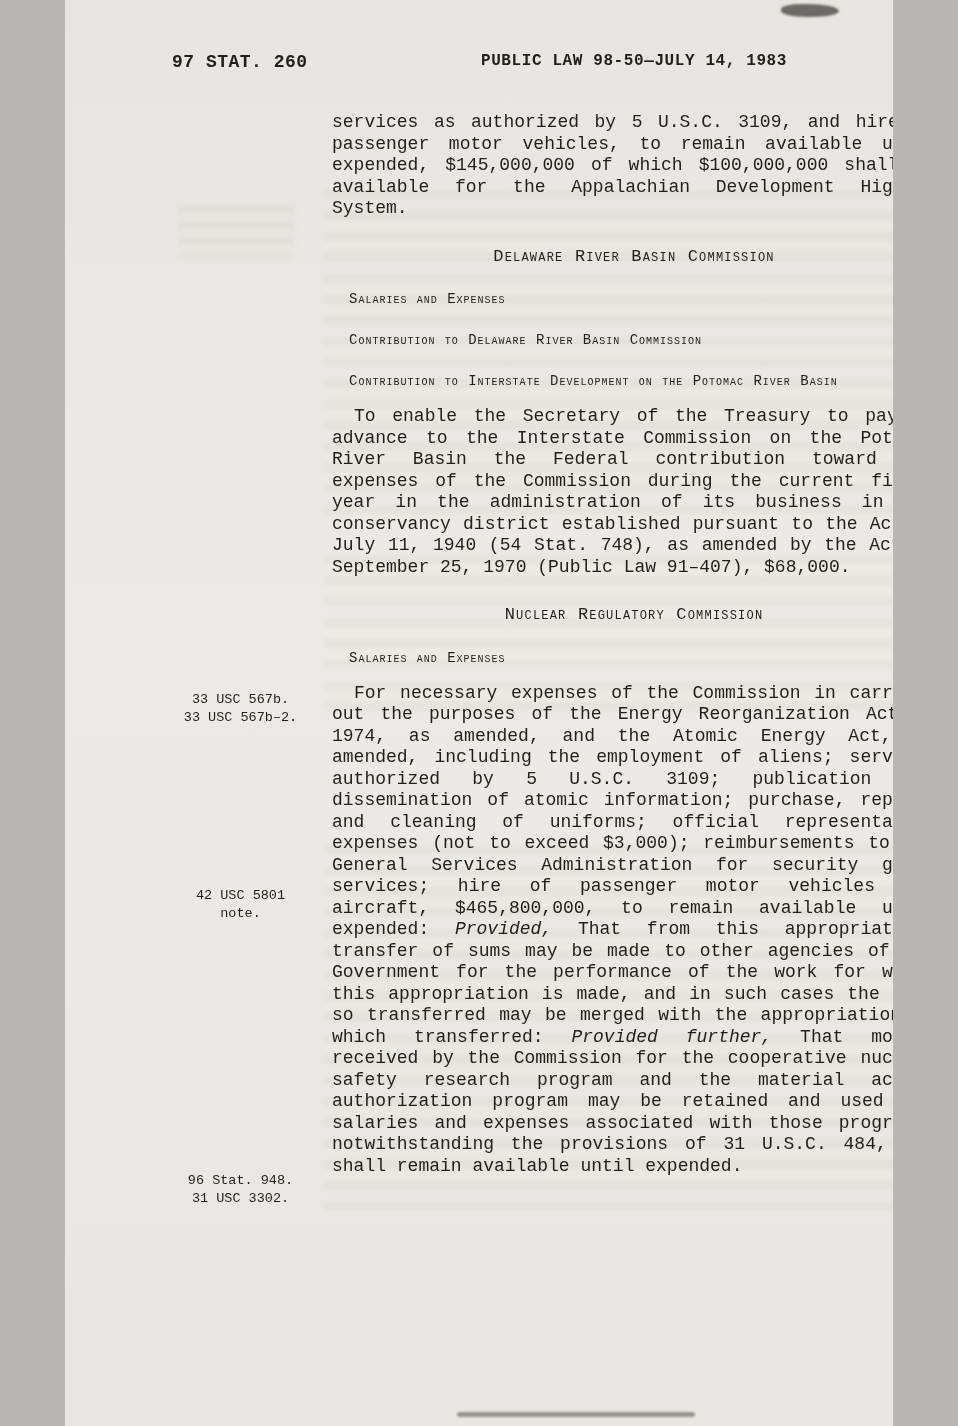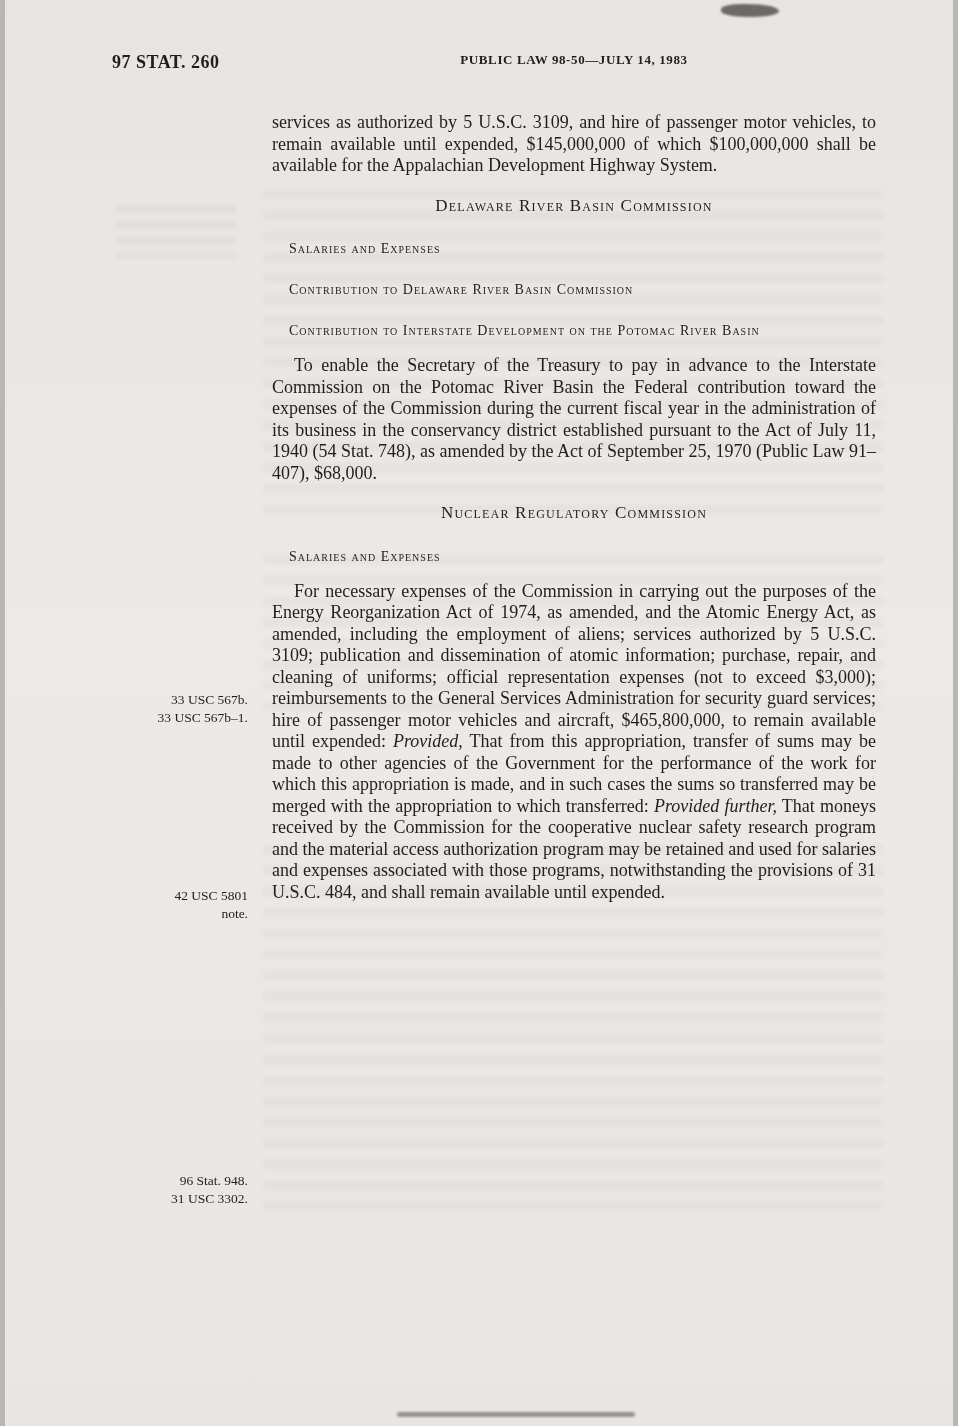--- a/index.html
+++ b/index.html
@@ -2,26 +2,26 @@
 <html lang="en"><head>
 <meta charset="utf-8">
 <style>
   html, body {
     margin: 0;
     padding: 0;
     background: #b9b7b3;
   }
   .page {
     position: relative;
-    width: 948px;
+    width: 828px;
     height: 1426px;
     margin: 0 auto;
     background: linear-gradient(180deg, #e7e5e1 0%, #eceae6 45%, #e8e6e2 100%);
     overflow: hidden;
-    font-family: Liberation Serif, serif;
+    font-family: Liberation Mono, monospace;
     color: #211e1b;
   }
 
   
   .running-head {
     position: absolute;
     top: 52px;
     left: 0;
     width: 958px;
     height: 28px;
@@ -33,21 +33,21 @@
     font-size: 18px;
     font-weight: 700;
     letter-spacing: 0.5px;
   }
   .law-title {
     position: absolute;
     left: 255px;
     width: 628px;
     top: 0;
     text-align: center;
-    font-size: 13px;
+    font-size: 16px;
     font-weight: 700;
     letter-spacing: 0.6px;
   }
 
   
   .body-column {
     position: absolute;
     left: 255px;
     top: 100px;
     width: 628px;
@@ -57,42 +57,42 @@
   }
   .para { margin: 12px; }
   .para.indent { text-indent: 22px; }
   .para .italic { font-style: italic; }
 
   .heading {
     font-variant: small-caps;
     font-size: 17px;
     letter-spacing: 1.2px;
     text-align: center;
-    margin: 18px 0 12px 0;
+    margin: 26px 0 12px 0;
     text-indent: 0;
   }
   .subheading {
     font-variant: small-caps;
     font-size: 14px;
     letter-spacing: 1px;
     text-align: left;
     max-width: 570px;
     margin: 24px auto 16px auto;
     line-height: 17px;
     text-indent: 0;
   }
 
   
   .margin-note {
     position: absolute;
     left: 108px;
     width: 135px;
     font-size: 13.5px;
     line-height: 18px;
-    text-align: right;
+    text-align: center;
   }
 
   
   .bleed {
     position: absolute;
     pointer-events: none;
     background: repeating-linear-gradient(
       180deg,
       rgba(90, 88, 84, 0.10) 0px,
       rgba(90, 88, 84, 0.10) 9px,
@@ -154,21 +154,21 @@
   <div class="bleed" style="left:258px; top:555px; width:620px; height:165px;"></div>
   <div class="bleed" style="left:258px; top:845px; width:620px; height:365px;"></div>
 
   <div class="running-head">
     <span class="stat-number">97 STAT. 260</span>
     <span class="law-title">PUBLIC LAW 98-50—JULY 14, 1983</span>
   </div>
 
   <div class="margin-note" style="top:691px;">
     <div>33 USC 567b.</div>
-    <div>33 USC 567b–1.</div>
+    <div>33 USC 567b–2.</div>
   </div>
   <div class="margin-note" style="top:887px;">
     <div>42 USC 5801</div>
     <div>note.</div>
   </div>
   <div class="margin-note" style="top:1172px;">
     <div>96 Stat. 948.</div>
     <div>31 USC 3302.</div>
   </div>
 

